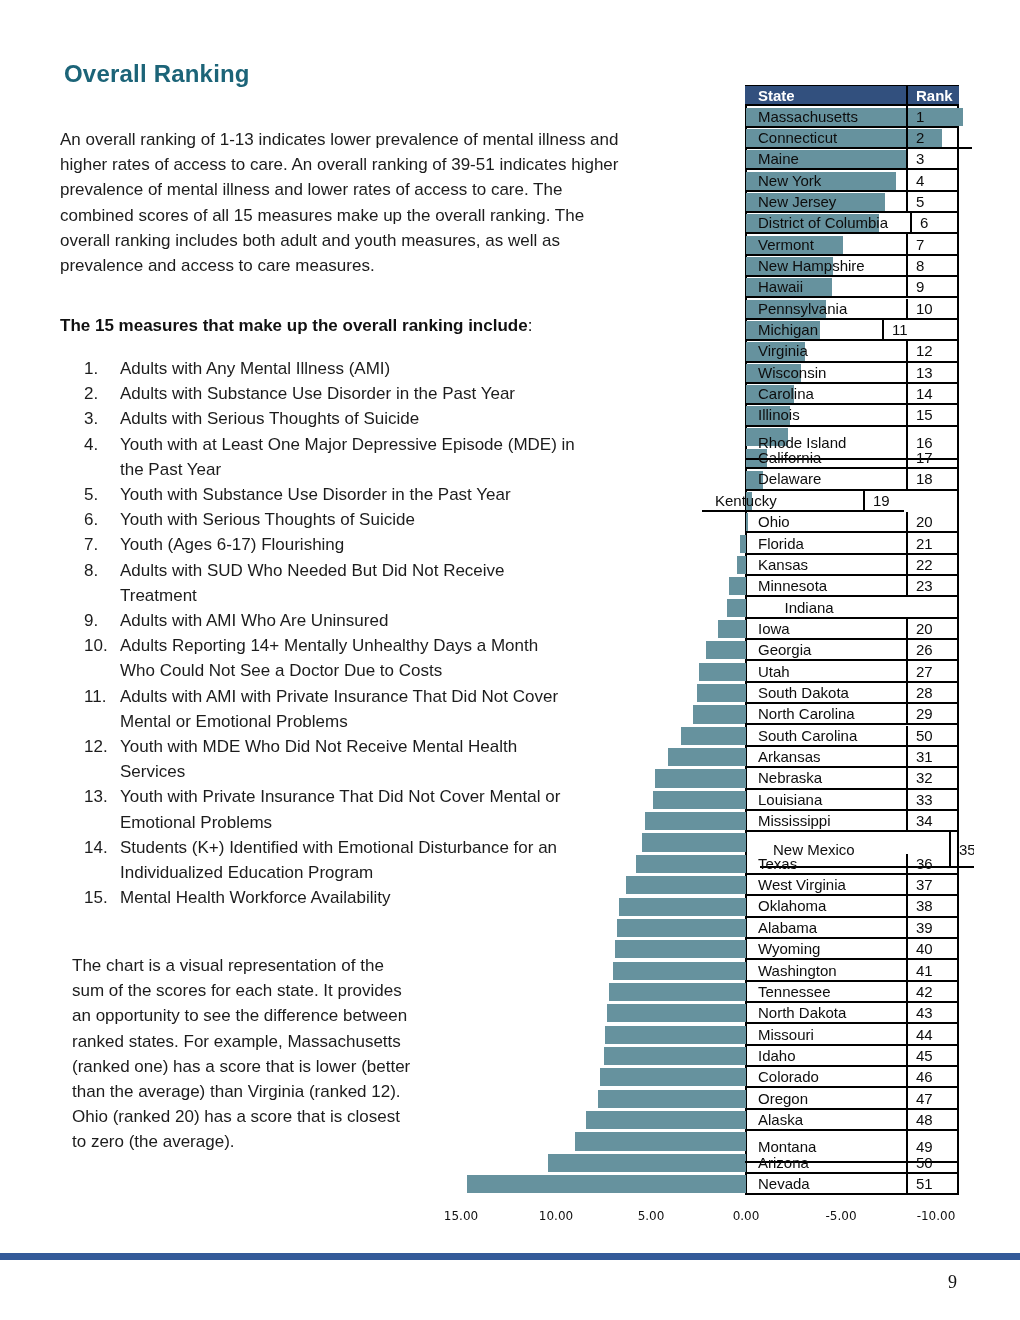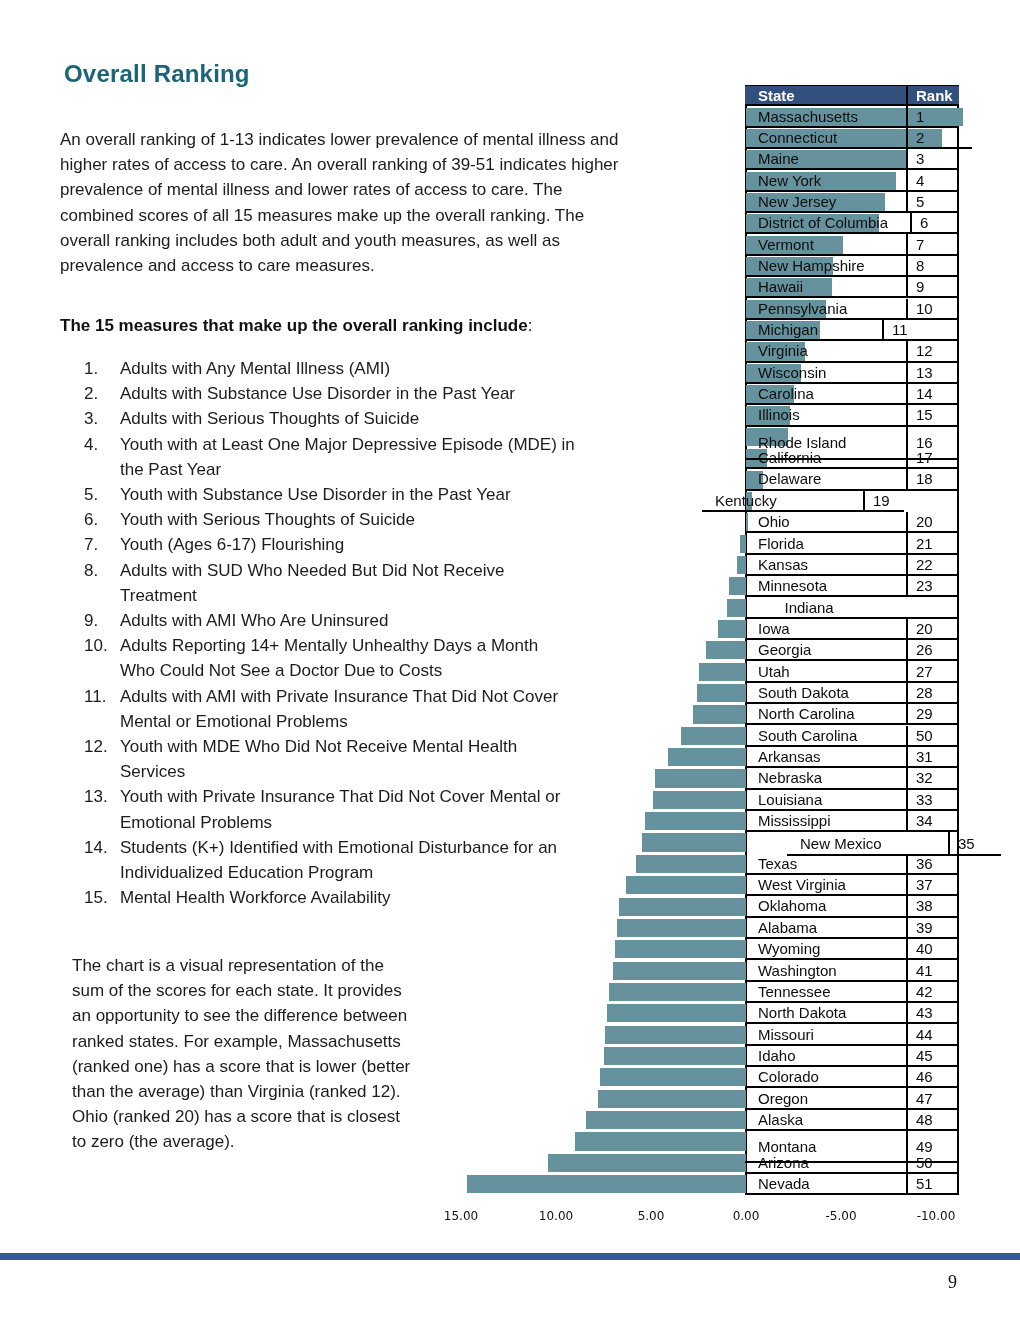--- a/index.html
+++ b/index.html
@@ -338,21 +338,21 @@
           <div class="cell-rank">32</div>
         </div>
         <div class="t-row" style="left: 745px; top: 704.55px; width: 214px; height: 21.35px;">
           <div class="cell-state" style="width: 161px;">Louisiana</div>
           <div class="cell-rank">33</div>
         </div>
         <div class="t-row" style="left: 745px; top: 725.9px; width: 214px; height: 21.35px;">
           <div class="cell-state" style="width: 161px;">Mississippi</div>
           <div class="cell-rank">34</div>
         </div>
-        <div class="t-row" style="left: 787px; top: 747.25px; width: 214px; height: 24px;">
+        <div class="t-row" style="left: 760px; top: 747.25px; width: 214px; height: 36px; gap: 28px;">
           <div class="cell-state" style="width: 161px;">New Mexico</div>
           <div class="cell-rank">35</div>
         </div>
         <div class="t-row" style="left: 745px; top: 768.6px; width: 214px; height: 21.35px;">
           <div class="cell-state" style="width: 161px;">Texas</div>
           <div class="cell-rank">36</div>
         </div>
         <div class="t-row" style="left: 745px; top: 789.95px; width: 214px; height: 21.35px;">
           <div class="cell-state" style="width: 161px;">West Virginia</div>
           <div class="cell-rank">37</div>

